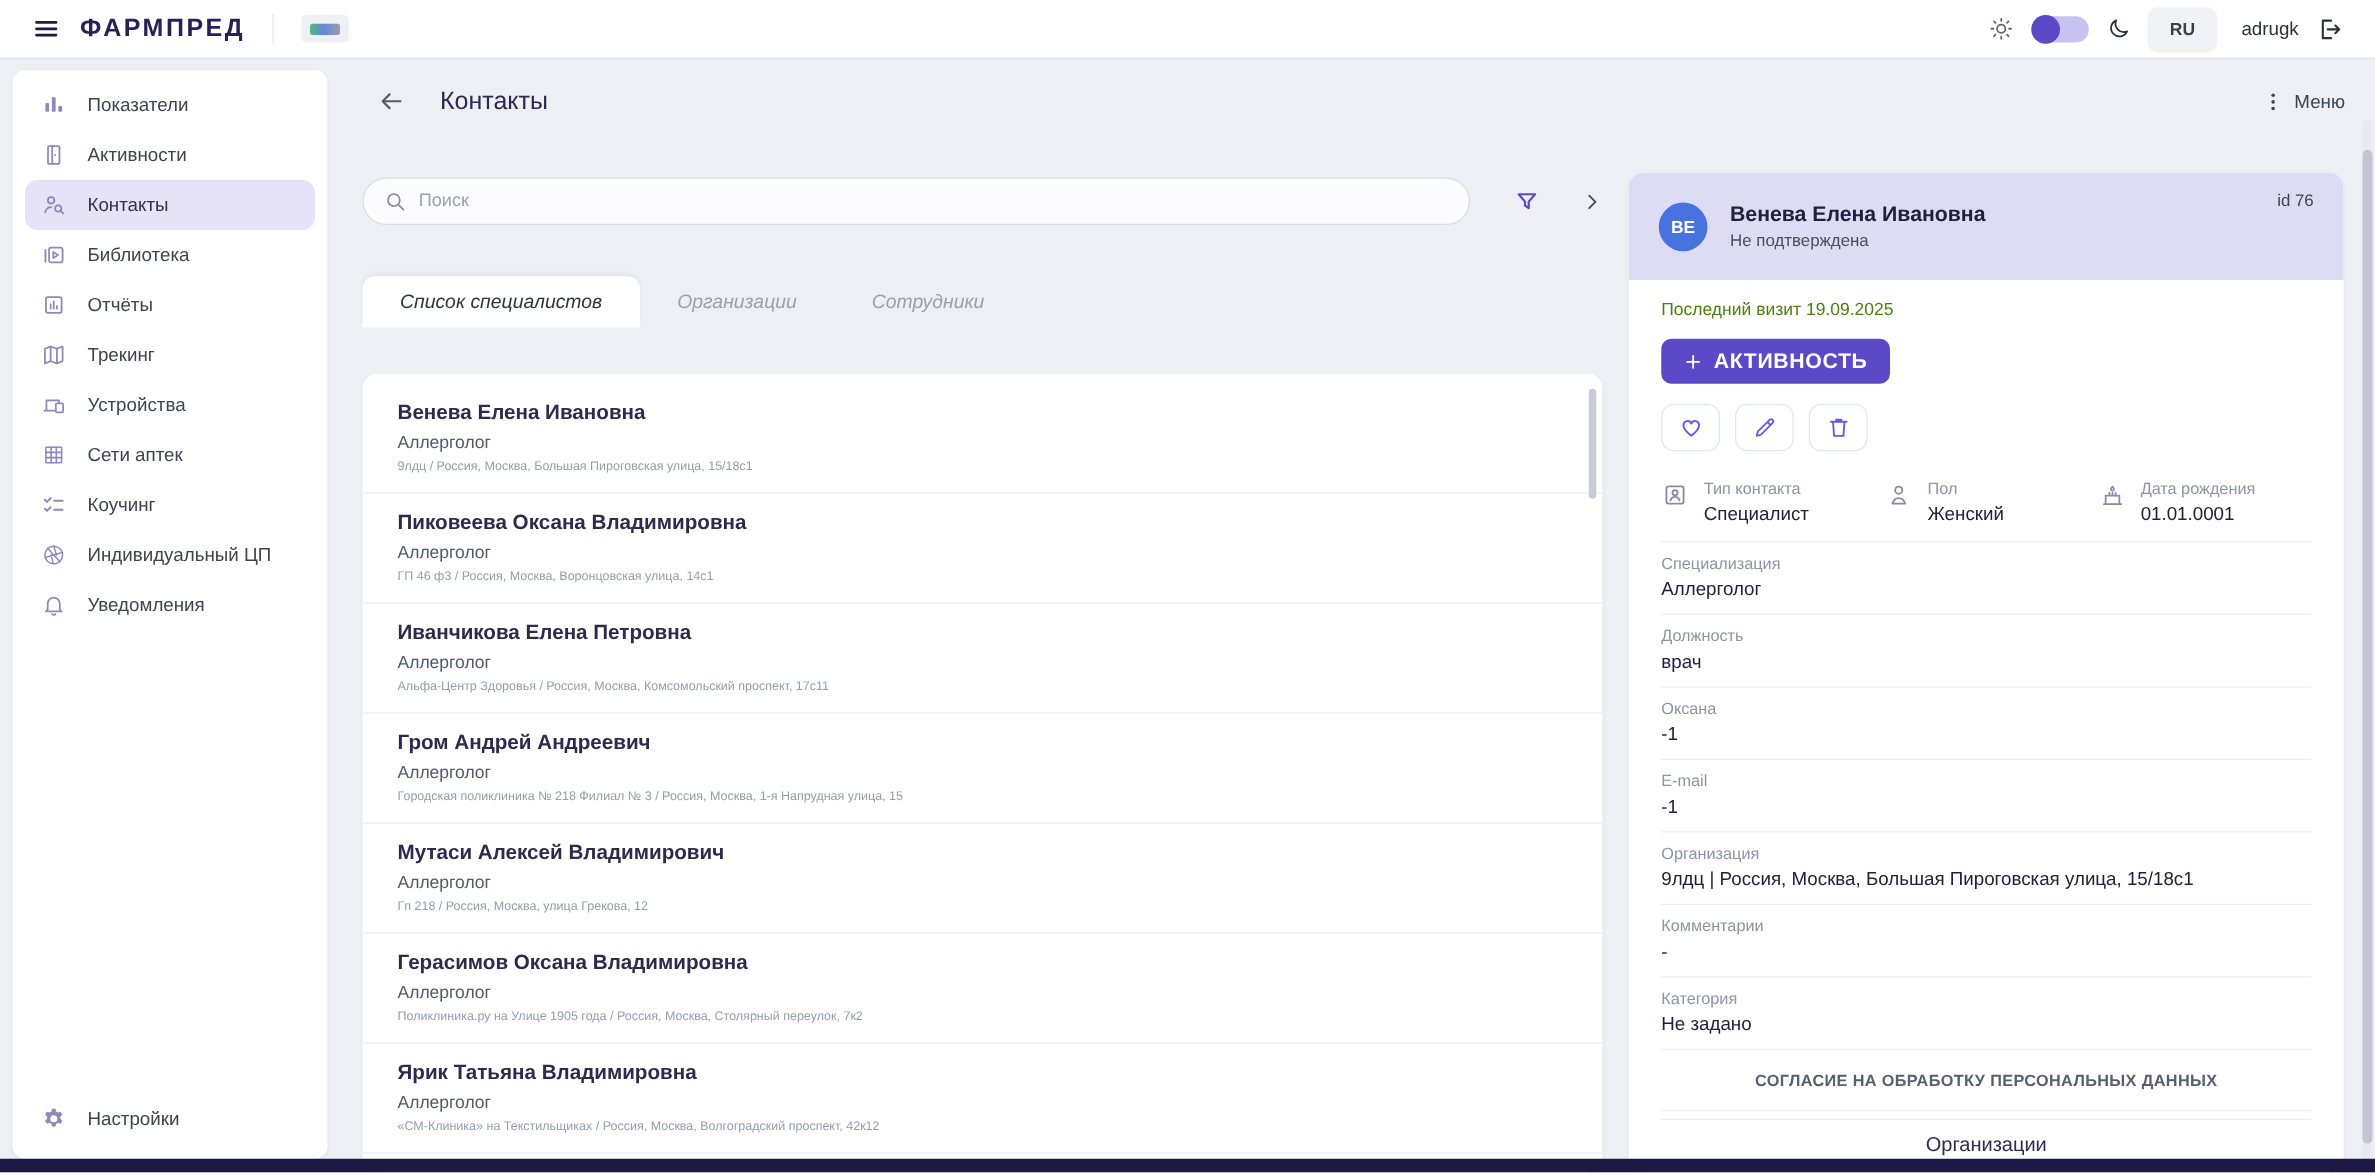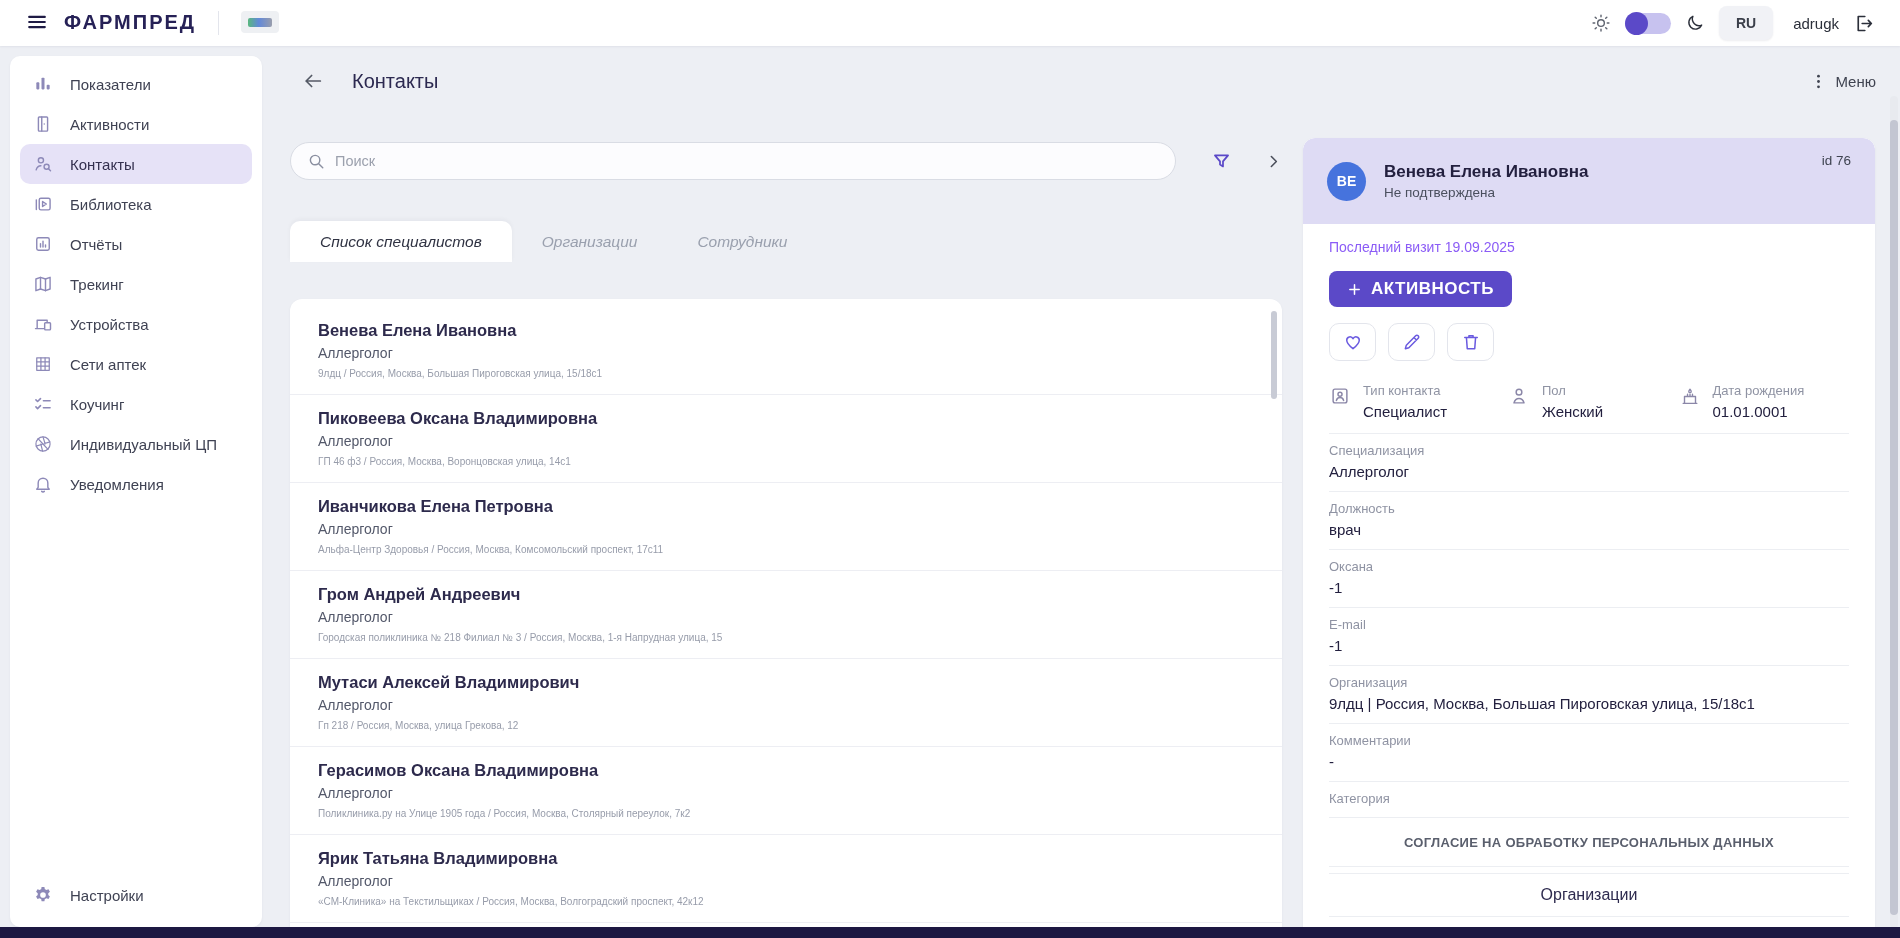--- a/index.html
+++ b/index.html
@@ -10,21 +10,21 @@
   }
   .icon svg { width:100%; height:100%; display:block; }
   .icon { display:inline-block; }
 
   
   .topbar {
     position:absolute; left:0; top:0; width:1900px; height:46px;
     background:#fff; display:flex; align-items:center; justify-content:space-between;
     padding:0 26px; box-shadow:0 1px 2px rgba(25,25,60,.06); z-index:5;
   }
-  .tb-left { display:flex; gap:16px; }
+  .tb-left { display:flex; align-items:center; gap:16px; }
   .hamburger { width:22px; height:22px; color:#1f1b45; cursor:pointer; }
   .logo { font-size:20px; font-weight:bold; letter-spacing:2px; color:#262156; }
   .tb-divider { width:1px; height:24px; background:#e3e5ec; margin:0 6px; }
   .partner-badge { width:38px; height:22px; background:#eef0f3; border-radius:4px;
     display:flex; align-items:center; justify-content:center; }
   .pb-inner { width:24px; height:9px; border-radius:2px;
     background:linear-gradient(90deg,#3fae6a,#4a77d4 45%,#8a8fa0); opacity:.85; }
   .tb-right { display:flex; align-items:center; gap:14px; }
   .sun { width:20px; height:20px; color:#5f6470; }
   .moon { width:20px; height:20px; color:#2b2f3a; }
@@ -107,21 +107,21 @@
     height:86px; background:#dedbf4; border-radius:12px 12px 0 0;
     display:flex; align-items:center; padding:0 24px;
   }
   .avatar { width:39px; height:39px; border-radius:50%; background:#4673dd; color:#fff;
     font-size:14px; font-weight:bold; display:flex; align-items:center; justify-content:center; }
   .d-nm { margin-left:18px; }
   .d-name { font-size:17px; font-weight:bold; color:#23203f; }
   .d-status { font-size:13.5px; color:#4a4f5e; margin-top:3px; }
   .d-id { margin-left:auto; align-self:flex-start; margin-top:15px; font-size:13.5px; color:#3e4350; }
   .d-body { padding:0 26px; }
-  .d-visit { margin-top:15px; font-size:14px; color:#8b5cf6; }
+  .d-visit { margin-top:15px; font-size:14px; color:#4d7c0f; }
   .activity-btn {
     margin-top:16px; height:36px; border:none; border-radius:8px; background:#5b49c8;
     color:#fff; font-family:inherit; font-size:17px; font-weight:bold; letter-spacing:.5px;
     display:flex; align-items:center; gap:9px; padding:0 18px; cursor:pointer;
   }
   .btn-plus { width:15px; height:15px; color:#fff; }
   .icon-row { margin-top:16px; display:flex; gap:12px; }
   .icon-row button {
     width:47px; height:38px; background:#fff; border:1px solid #e3e5ec; border-radius:10px;
     display:flex; align-items:center; justify-content:center; cursor:pointer;
@@ -535,20 +535,21 @@
           <div class="f-value">9лдц | Россия, Москва, Большая Пироговская улица, 15/18с1</div>
         </div>
 
         <div class="field">
           <div class="f-label">Комментарии</div>
           <div class="f-value">-</div>
         </div>
 
         <div class="field">
           <div class="f-label">Категория</div>
+          <div class="f-value">Не задано</div>
         </div>
       </div>
     <div class="consent">СОГЛАСИЕ НА ОБРАБОТКУ ПЕРСОНАЛЬНЫХ ДАННЫХ</div>
     <div class="orgs-h">Организации</div>
 
   </div>
 </aside>
 
 <div class="page-scrollbar">
     <span class="thumb"></span>

